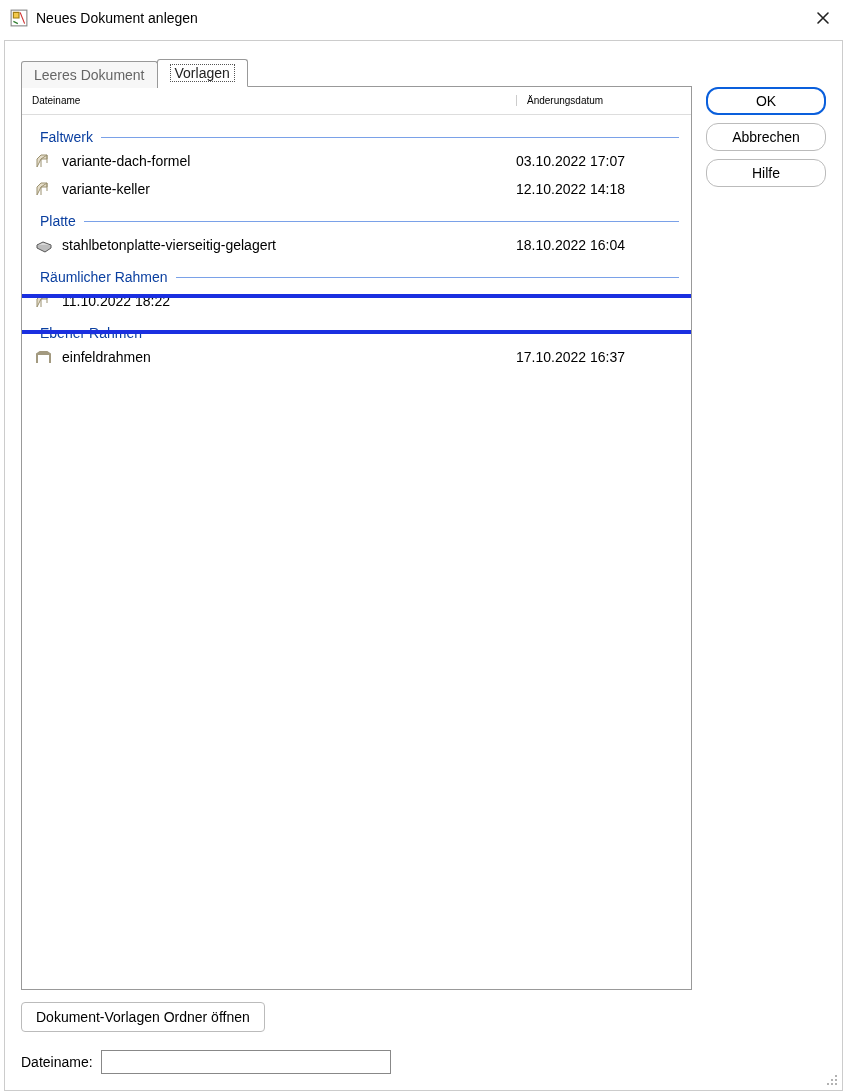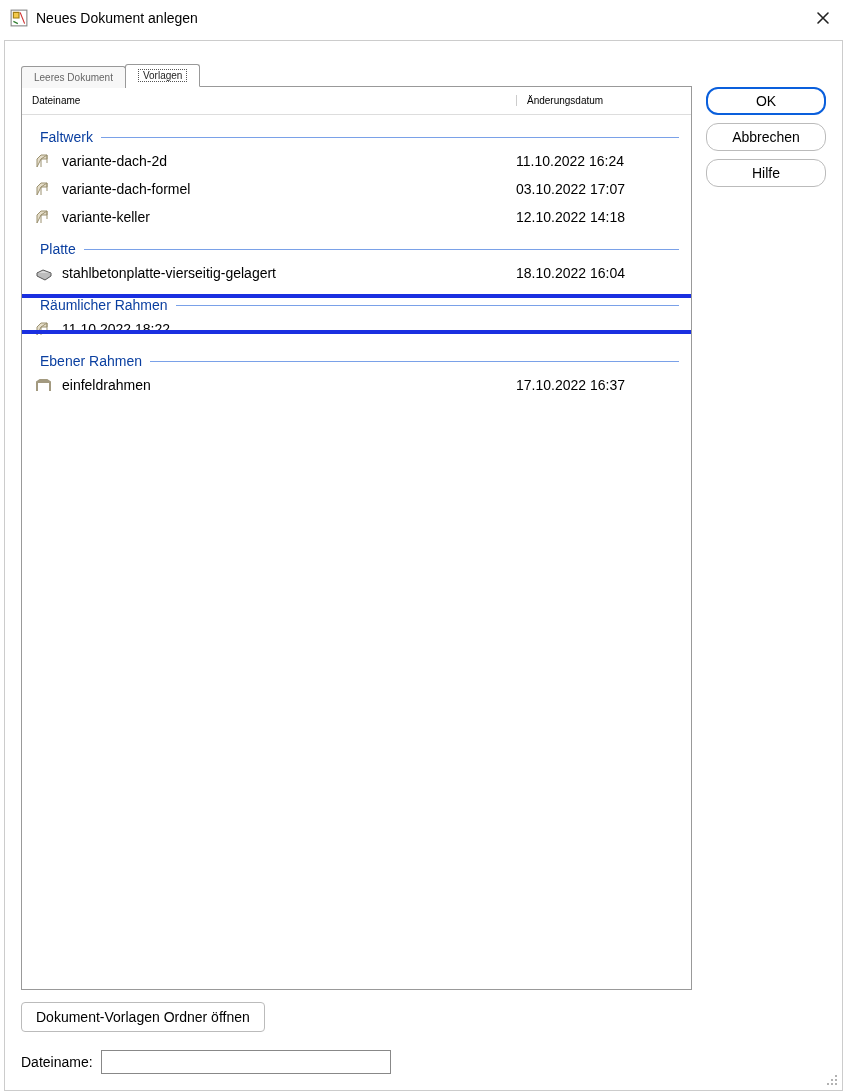--- a/index.html
+++ b/index.html
@@ -70,21 +70,21 @@
       margin-bottom: -1px;
     }
     .tab {
       padding: 5px 12px;
       border: 1px solid #999;
       border-bottom: none;
       background: #fff;
       border-radius: 3px 3px 0 0;
       margin-right: -1px;
       cursor: pointer;
-      font-size: 10px;
+      font-size: 14px;
       color: #222;
     }
     .tab.inactive {
       background: #f7f7f7;
       color: #666;
       position: relative;
       top: 1px;
     }
     .tab.active {
       background: #fff;
@@ -287,29 +287,20 @@
           <div class="group-hdr">
             <span class="gtext">Faltwerk</span>
             <span class="gline"></span>
           </div>
           <div class="row">
             <span class="icon">
                 <svg width="18" height="16" viewBox="0 0 16 16">
                   <use href="#ic-faltwerk"></use>
                 </svg>
               </span>
-            <span class="rname">variante-dach-2d</span>
-            <span class="rdate">11.10.2022 16:24</span>
-          </div>
-          <div class="row">
-            <span class="icon">
-                <svg width="18" height="16" viewBox="0 0 16 16">
-                  <use href="#ic-faltwerk"></use>
-                </svg>
-              </span>
             <span class="rname">variante-dach-formel</span>
             <span class="rdate">03.10.2022 17:07</span>
           </div>
           <div class="row">
             <span class="icon">
                 <svg width="18" height="16" viewBox="0 0 16 16">
                   <use href="#ic-faltwerk"></use>
                 </svg>
               </span>
             <span class="rname">variante-keller</span>

